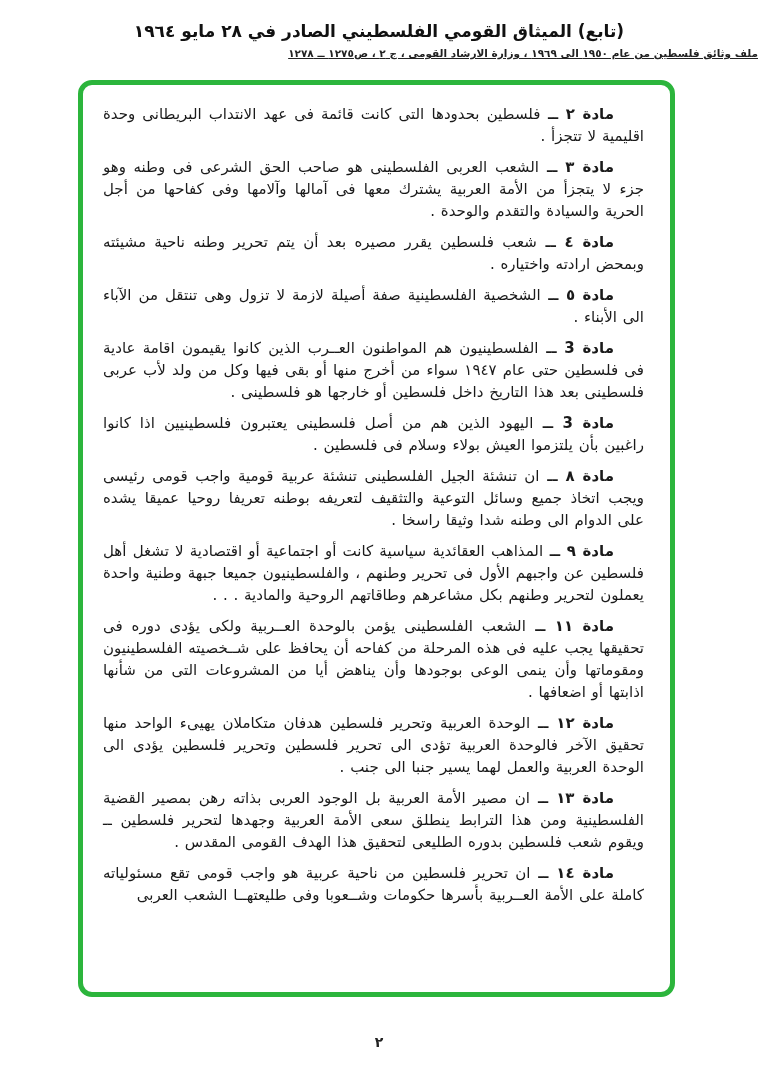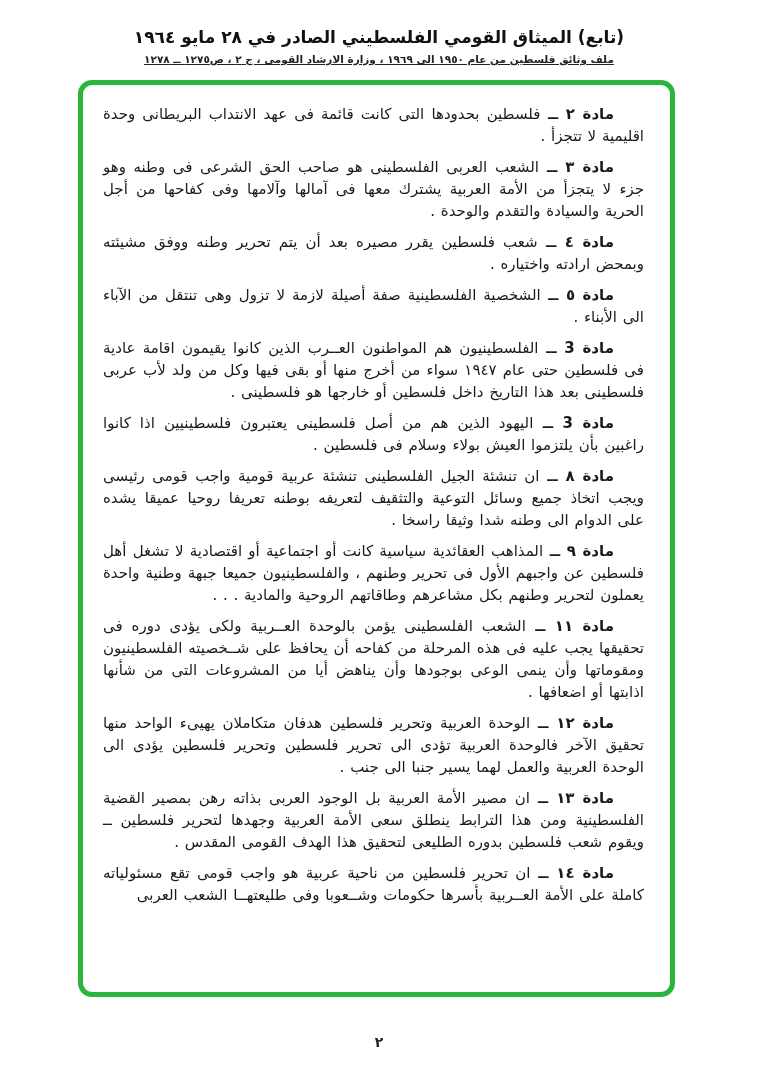--- a/index.html
+++ b/index.html
@@ -11,35 +11,36 @@
     position: relative;
     width: 758px;
     height: 1078px;
     background: #ffffff;
     direction: rtl;
     font-family: "DejaVu Sans", sans-serif;
     color: #111111;
     overflow: hidden;
   }
   .doc-header {
-    padding-top: 26px;
+    padding-top: 20px;
     text-align: center;
   }
   .doc-title {
     font-size: 17px;
     font-weight: bold;
     letter-spacing: 0.2px;
     line-height: 1.3;
   }
   .doc-citation {
     margin-top: 5px;
     font-size: 10.5px;
     font-weight: bold;
     text-decoration: underline;
     color: #222222;
+    text-align: right;
   }
   .charter-frame {
     box-sizing: border-box;
     position: absolute;
     left: 78px;
     top: 80px;
     width: 597px;
     height: 917px;
     border: 5px solid #2cb53c;
     border-radius: 14px;
@@ -76,21 +77,21 @@
 <div class="page">
 
   <div class="doc-header">
     <div class="doc-title">(تابع) الميثاق القومي الفلسطيني الصادر في ٢٨ مايو ١٩٦٤</div>
     <div class="doc-citation">ملف وثائق فلسطين من عام ١٩٥٠ الى ١٩٦٩ ، وزارة الارشاد القومى ، ج ٢ ، ص١٢٧٥ ــ ١٢٧٨</div>
   </div>
 
   <div class="charter-frame">
     <p class="article"><span class="article-label">مادة ٢ ــ </span><span>فلسطين بحدودها التى كانت قائمة فى عهد الانتداب البريطانى وحدة اقليمية لا تتجزأ .</span></p>
     <p class="article"><span class="article-label">مادة ٣ ــ </span><span>الشعب العربى الفلسطينى هو صاحب الحق الشرعى فى وطنه وهو جزء لا يتجزأ من الأمة العربية يشترك معها فى آمالها وآلامها وفى كفاحها من أجل الحرية والسيادة والتقدم والوحدة .</span></p>
-    <p class="article"><span class="article-label">مادة ٤ ــ </span><span>شعب فلسطين يقرر مصيره بعد أن يتم تحرير وطنه ووفق مشيئته وبمحض ارادته واختياره .</span></p>
+    <p class="article"><span class="article-label">مادة ٤ ــ </span><span>شعب فلسطين يقرر مصيره بعد أن يتم تحرير وطنه ناحية مشيئته وبمحض ارادته واختياره .</span></p>
     <p class="article"><span class="article-label">مادة ٥ ــ </span><span>الشخصية الفلسطينية صفة أصيلة لازمة لا تزول وهى تنتقل من الآباء الى الأبناء .</span></p>
     <p class="article"><span class="article-label">مادة 3 ــ </span><span>الفلسطينيون هم المواطنون العــرب الذين كانوا يقيمون اقامة عادية فى فلسطين حتى عام ١٩٤٧ سواء من أخرج منها أو بقى فيها وكل من ولد لأب عربى فلسطينى بعد هذا التاريخ داخل فلسطين أو خارجها هو فلسطينى .</span></p>
     <p class="article"><span class="article-label">مادة 3 ــ </span><span>اليهود الذين هم من أصل فلسطينى يعتبرون فلسطينيين اذا كانوا راغبين بأن يلتزموا العيش بولاء وسلام فى فلسطين .</span></p>
     <p class="article"><span class="article-label">مادة ٨ ــ </span><span>ان تنشئة الجيل الفلسطينى تنشئة عربية قومية واجب قومى رئيسى ويجب اتخاذ جميع وسائل التوعية والتثقيف لتعريفه بوطنه تعريفا روحيا عميقا يشده على الدوام الى وطنه شدا وثيقا راسخا .</span></p>
     <p class="article"><span class="article-label">مادة ٩ ــ </span><span>المذاهب العقائدية سياسية كانت أو اجتماعية أو اقتصادية لا تشغل أهل فلسطين عن واجبهم الأول فى تحرير وطنهم ، والفلسطينيون جميعا جبهة وطنية واحدة يعملون لتحرير وطنهم بكل مشاعرهم وطاقاتهم الروحية والمادية . . .</span></p>
     <p class="article"><span class="article-label">مادة ١١ ــ </span><span>الشعب الفلسطينى يؤمن بالوحدة العــربية ولكى يؤدى دوره فى تحقيقها يجب عليه فى هذه المرحلة من كفاحه أن يحافظ على شــخصيته الفلسطينيون ومقوماتها وأن ينمى الوعى بوجودها وأن يناهض أيا من المشروعات التى من شأنها اذابتها أو اضعافها .</span></p>
     <p class="article"><span class="article-label">مادة ١٢ ــ </span><span>الوحدة العربية وتحرير فلسطين هدفان متكاملان يهيىء الواحد منها تحقيق الآخر فالوحدة العربية تؤدى الى تحرير فلسطين وتحرير فلسطين يؤدى الى الوحدة العربية والعمل لهما يسير جنبا الى جنب .</span></p>
     <p class="article"><span class="article-label">مادة ١٣ ــ </span><span>ان مصير الأمة العربية بل الوجود العربى بذاته رهن بمصير القضية الفلسطينية ومن هذا الترابط ينطلق سعى الأمة العربية وجهدها لتحرير فلسطين ــ ويقوم شعب فلسطين بدوره الطليعى لتحقيق هذا الهدف القومى المقدس .</span></p>
     <p class="article"><span class="article-label">مادة ١٤ ــ </span><span>ان تحرير فلسطين من ناحية عربية هو واجب قومى تقع مسئولياته كاملة على الأمة العــربية بأسرها حكومات وشــعوبا وفى طليعتهــا الشعب العربى</span></p>
   </div>

